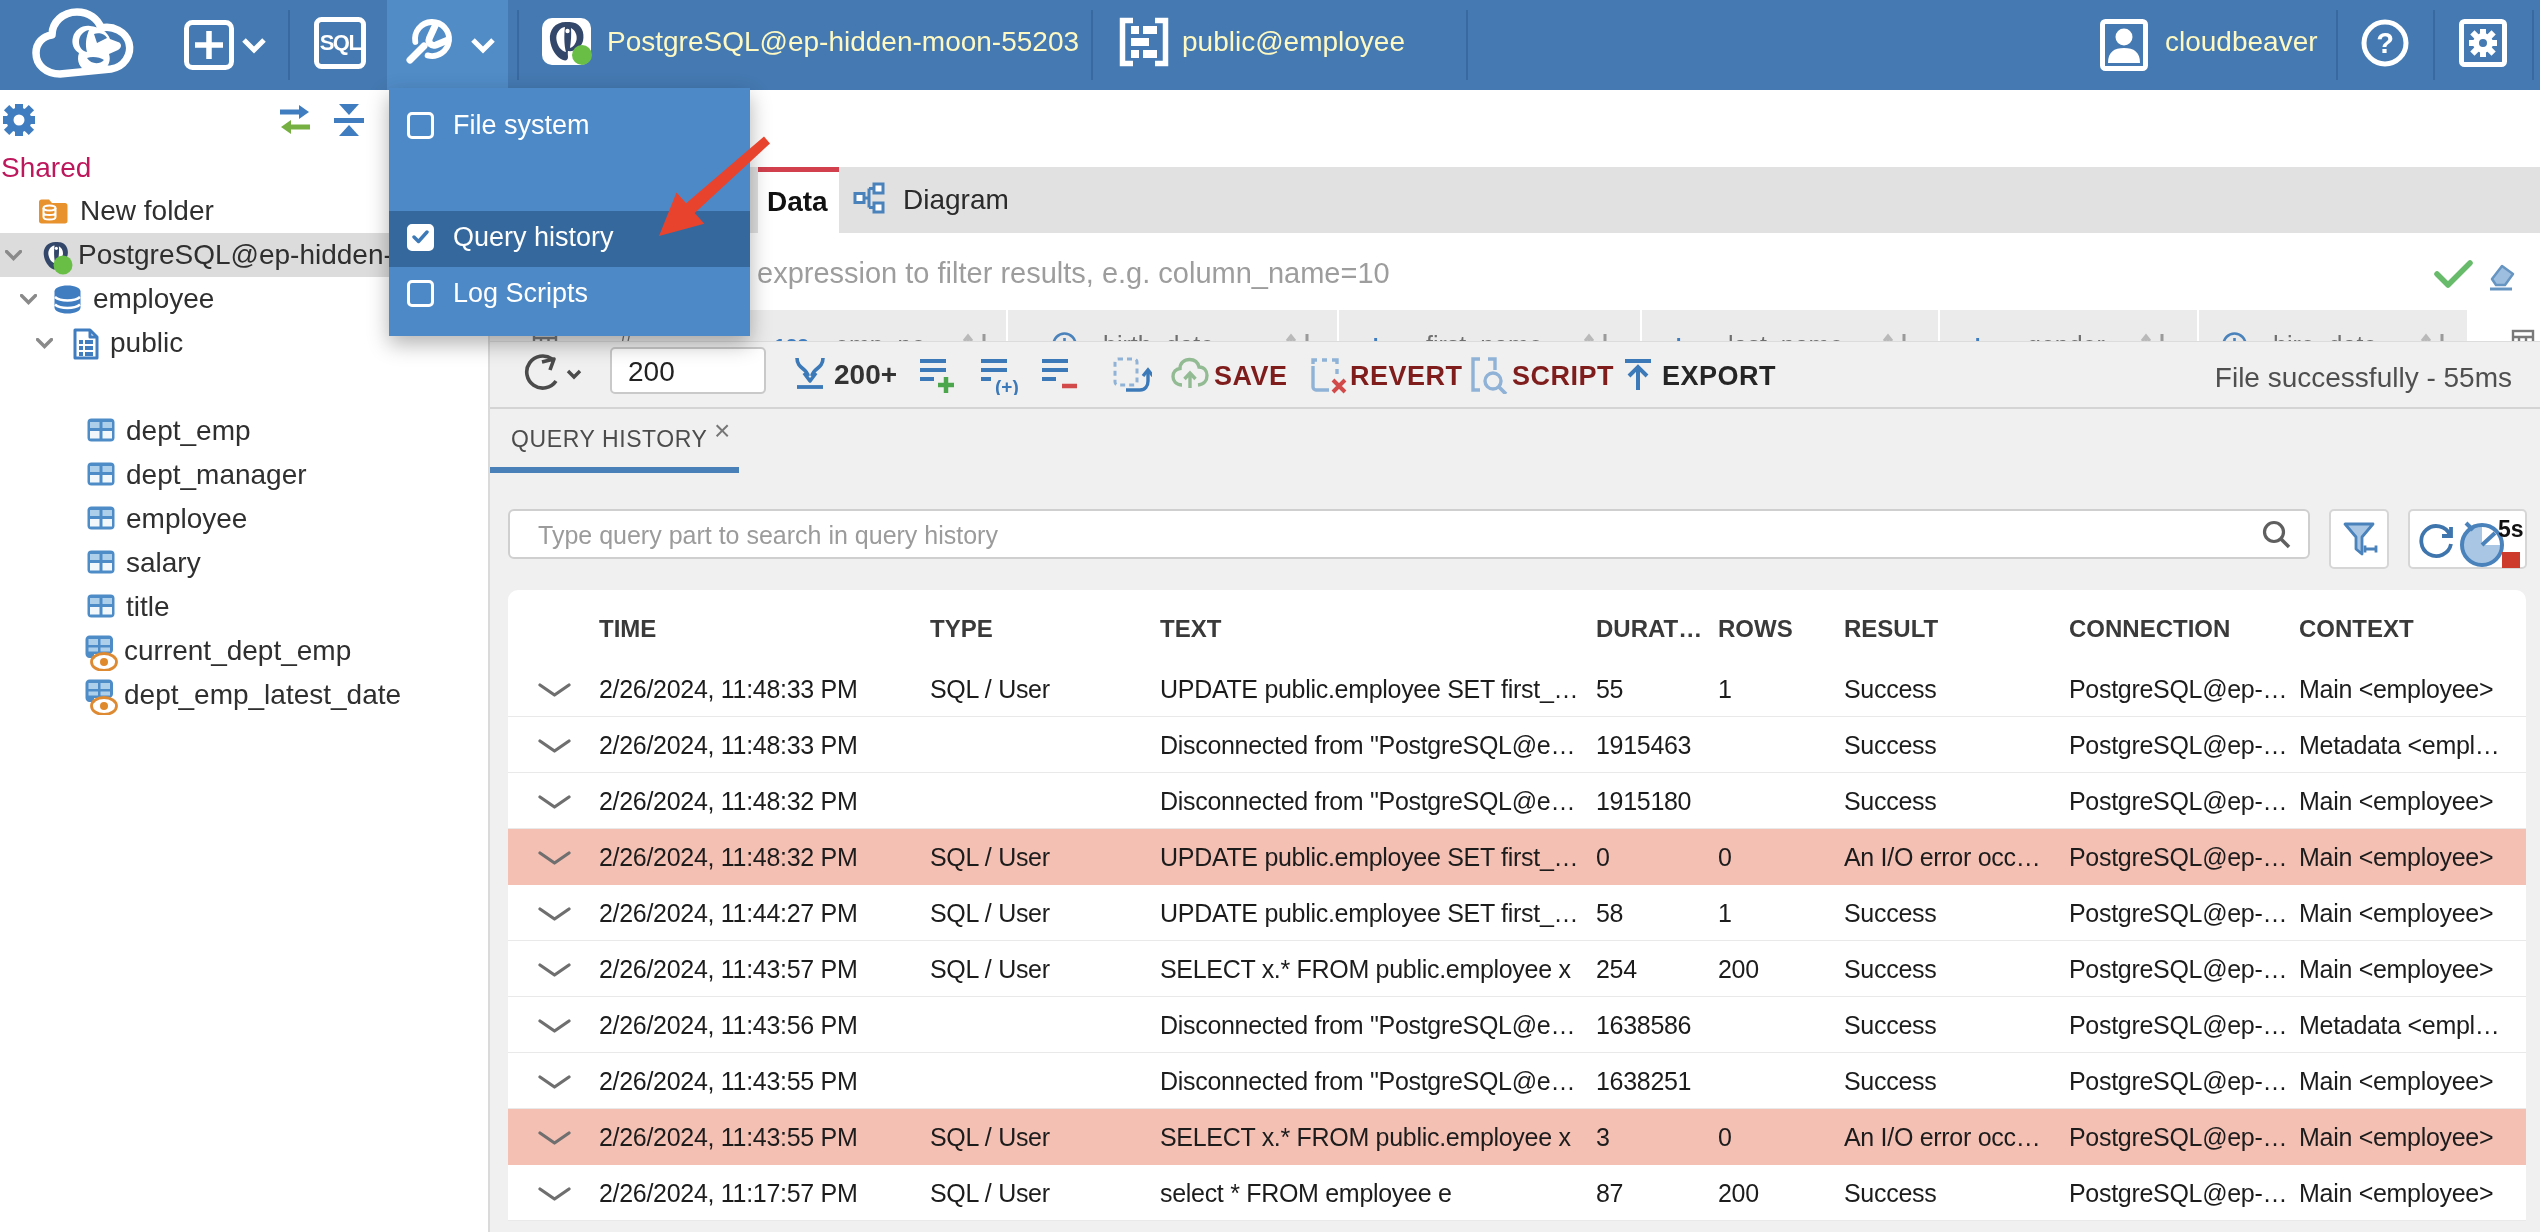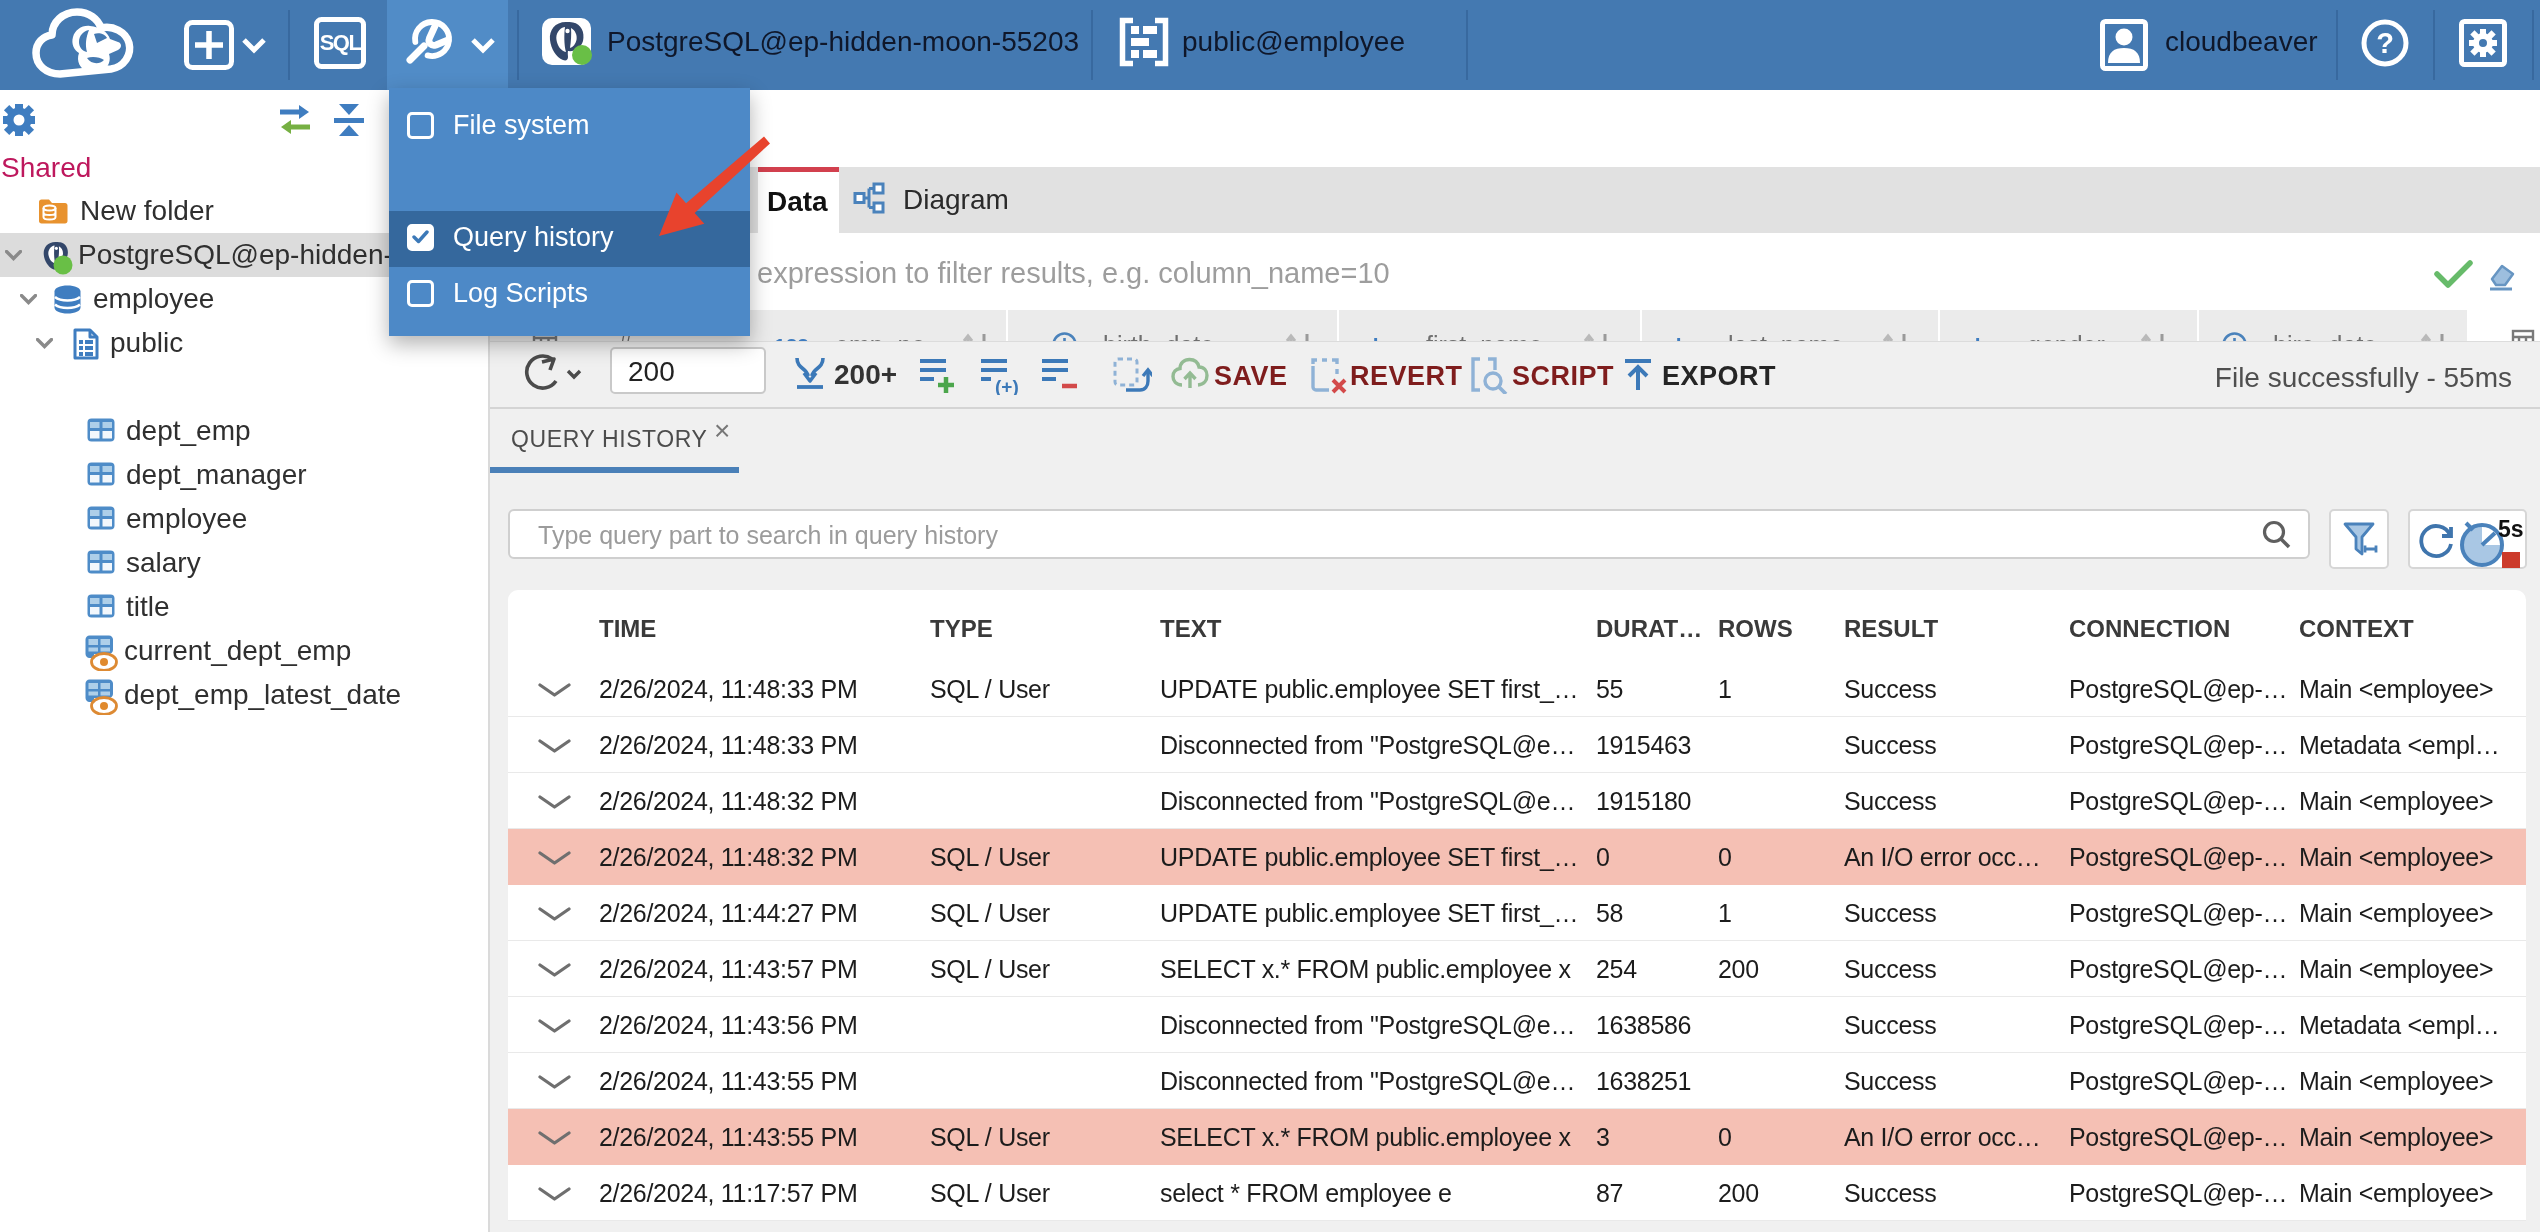--- a/index.html
+++ b/index.html
@@ -1,21 +1,21 @@
 <!DOCTYPE html>
 <html><head>
 <meta charset="utf-8">
 <style>
 html,body{margin:0;padding:0;}
 body{width:2540px;height:1232px;position:relative;overflow:hidden;background:#f0f0f0;font-family:"Liberation Sans",sans-serif;}
 .abs{position:absolute;}
 
 #topbar{position:absolute;left:0;top:0;width:2540px;height:90px;background:#4479b1;z-index:5;}
 .tsep{position:absolute;top:10px;height:70px;width:2px;background:#38699f;}
-.ttext{position:absolute;top:26px;font-size:28px;color:#0f172a;white-space:nowrap;}
+.ttext{position:absolute;top:26px;font-size:28px;color:#fef9c3;white-space:nowrap;}
 
 #sidebar{position:absolute;left:0;top:0;width:488px;height:1232px;background:#ffffff;border-right:2px solid #dadada;z-index:1;}
 .trow{position:absolute;left:0;width:488px;height:44px;}
 .tlabel{position:absolute;font-size:28px;color:#2f2f2f;top:6px;white-space:nowrap;}
 
 #whitestrip{position:absolute;left:490px;top:90px;width:2050px;height:77px;background:#fff;}
 #tabstrip{position:absolute;left:490px;top:167px;width:2050px;height:66px;background:#e1e1e1;}
 #datatab{position:absolute;left:268px;top:0;width:81px;height:66px;background:#fff;border-top:5px solid #d2404e;box-sizing:border-box;}
 #filterrow{position:absolute;left:490px;top:233px;width:2050px;height:77px;background:#fff;}
 #gridsliver{position:absolute;left:490px;top:310px;width:2050px;height:31px;background:#ebebeb;overflow:hidden;}

